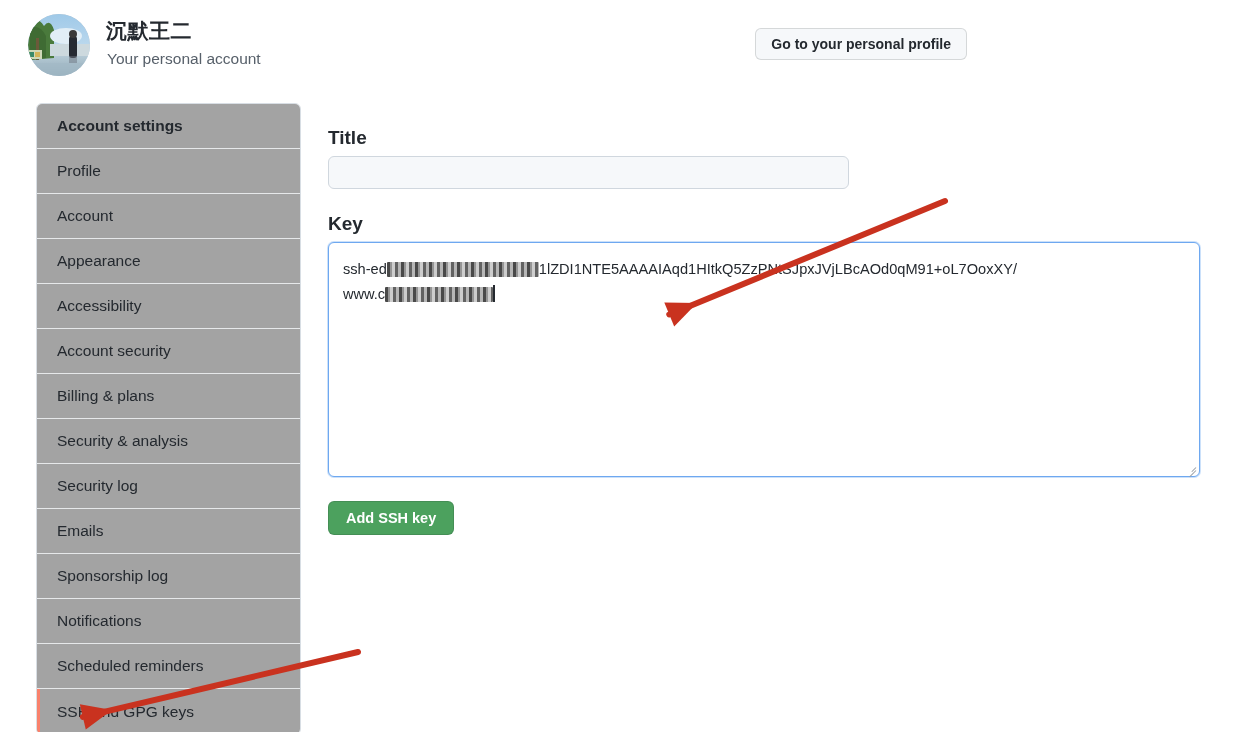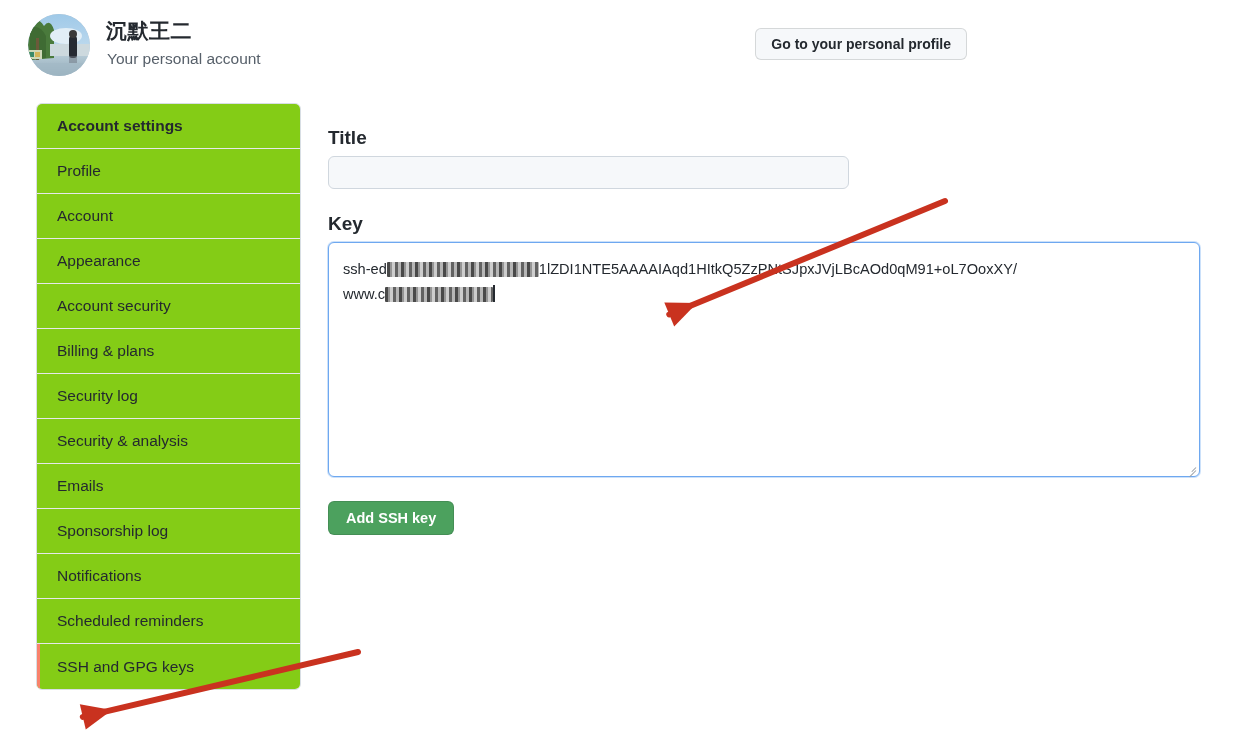--- a/index.html
+++ b/index.html
@@ -88,21 +88,21 @@
   }
   .side-item {
     position: relative;
     height: 45px;
     display: flex;
     align-items: center;
     padding-left: 20px;
     font-size: 15.5px;
     color: #24292f;
     border-bottom: 1px solid #e6e8ea;
-    background: #84cc16;
+    background: #a3a3a3;
     cursor: pointer;
     white-space: nowrap;
   }
   .side-item:last-child { border-bottom: none; }
   .side-item.header-item {
     font-weight: bold;
     cursor: default;
   }
   .side-item.active {
     font-weight: 400;
@@ -308,30 +308,33 @@
       <div class="side-item">
         <span>Profile</span>
       </div>
       <div class="side-item">
         <span>Account</span>
       </div>
       <div class="side-item">
         <span>Appearance</span>
       </div>
       <div class="side-item">
+        <span>Accessibility</span>
+      </div>
+      <div class="side-item">
         <span>Account security</span>
       </div>
       <div class="side-item">
         <span>Billing &amp; plans</span>
       </div>
       <div class="side-item">
+        <span>Security &amp; analysis</span>
+      </div>
+      <div class="side-item">
         <span>Security log</span>
-      </div>
-      <div class="side-item">
-        <span>Security &amp; analysis</span>
       </div>
       <div class="side-item">
         <span>Emails</span>
       </div>
       <div class="side-item">
         <span>Sponsorship log</span>
       </div>
       <div class="side-item">
         <span>Notifications</span>
       </div>

